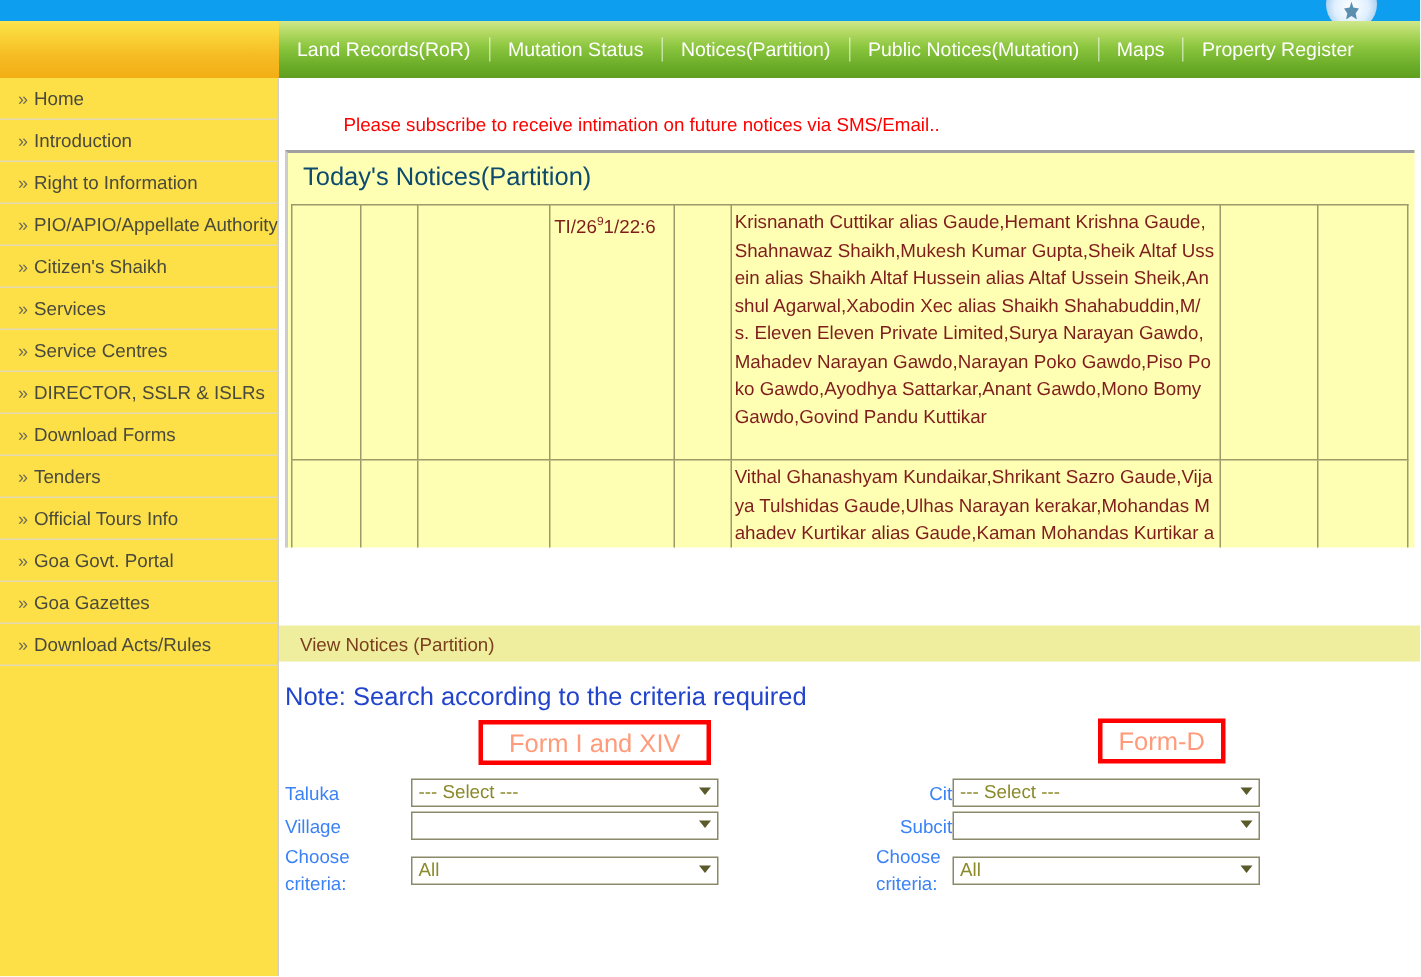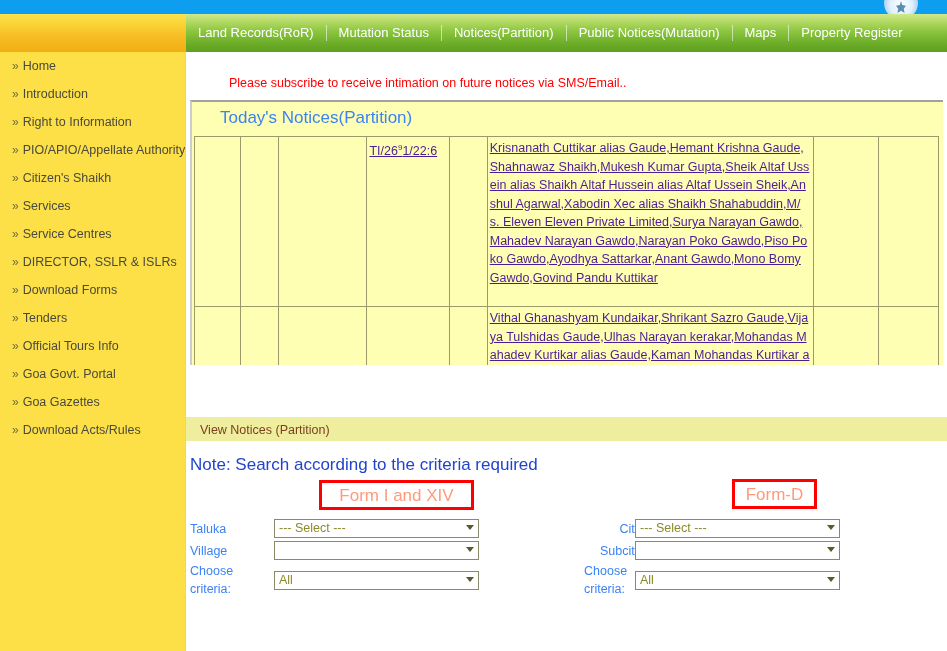--- a/index.html
+++ b/index.html
@@ -100,39 +100,38 @@
 
   
   .notices-panel {
     position: absolute; left: 4px; top: 48px; width: 753px; height: 265px;
     background: #ffffb3;
     border-top: 2px solid #a0a0a0;
     border-left: 2px solid #cccccc;
     overflow: hidden;
   }
   .notices-title {
-    position: absolute; left: 28px; top: 6px;
-    font-size: 17px; color: #3b82f6;
+    position: absolute; left: 10px; top: 6px;
+    font-size: 17px; color: #0c4a6e;
     white-space: nowrap;
   }
   .notices-table {
     position: absolute; left: 2px; top: 34px; width: 745px;
     border-collapse: collapse;
     table-layout: fixed;
   }
   .notices-table td {
     border: 1px solid #9a9a6a;
     vertical-align: top;
     padding: 2px 3px 2px 2px;
     font-size: 12.5px;
-    color: #4c1d95;
+    color: #7f1d1d;
     line-height: 18.5px;
     word-break: break-all;
     overflow: hidden;
-    text-decoration: underline;
   }
   .c1 { width: 46px; }
   .c2 { width: 38px; }
   .c3 { width: 88px; }
   .c4 { width: 82px; }
   .c5 { width: 38px; }
   .c6 { width: 325px; }
   .c7 { width: 65px; }
   .c8 { width: 60px; }
   .sup { font-size: 8px; vertical-align: super; }

